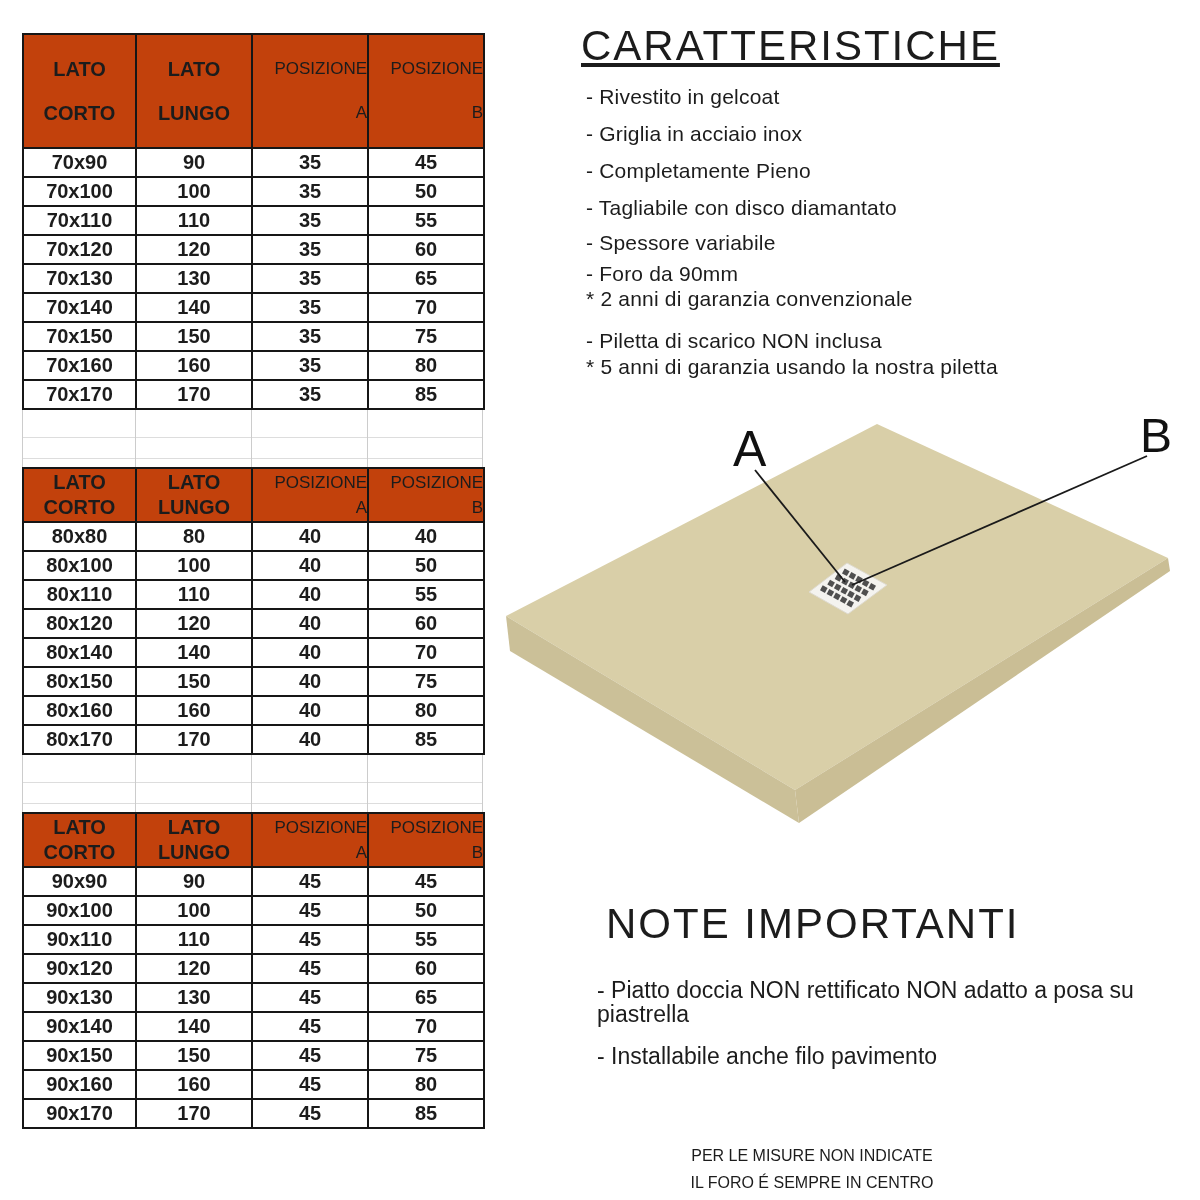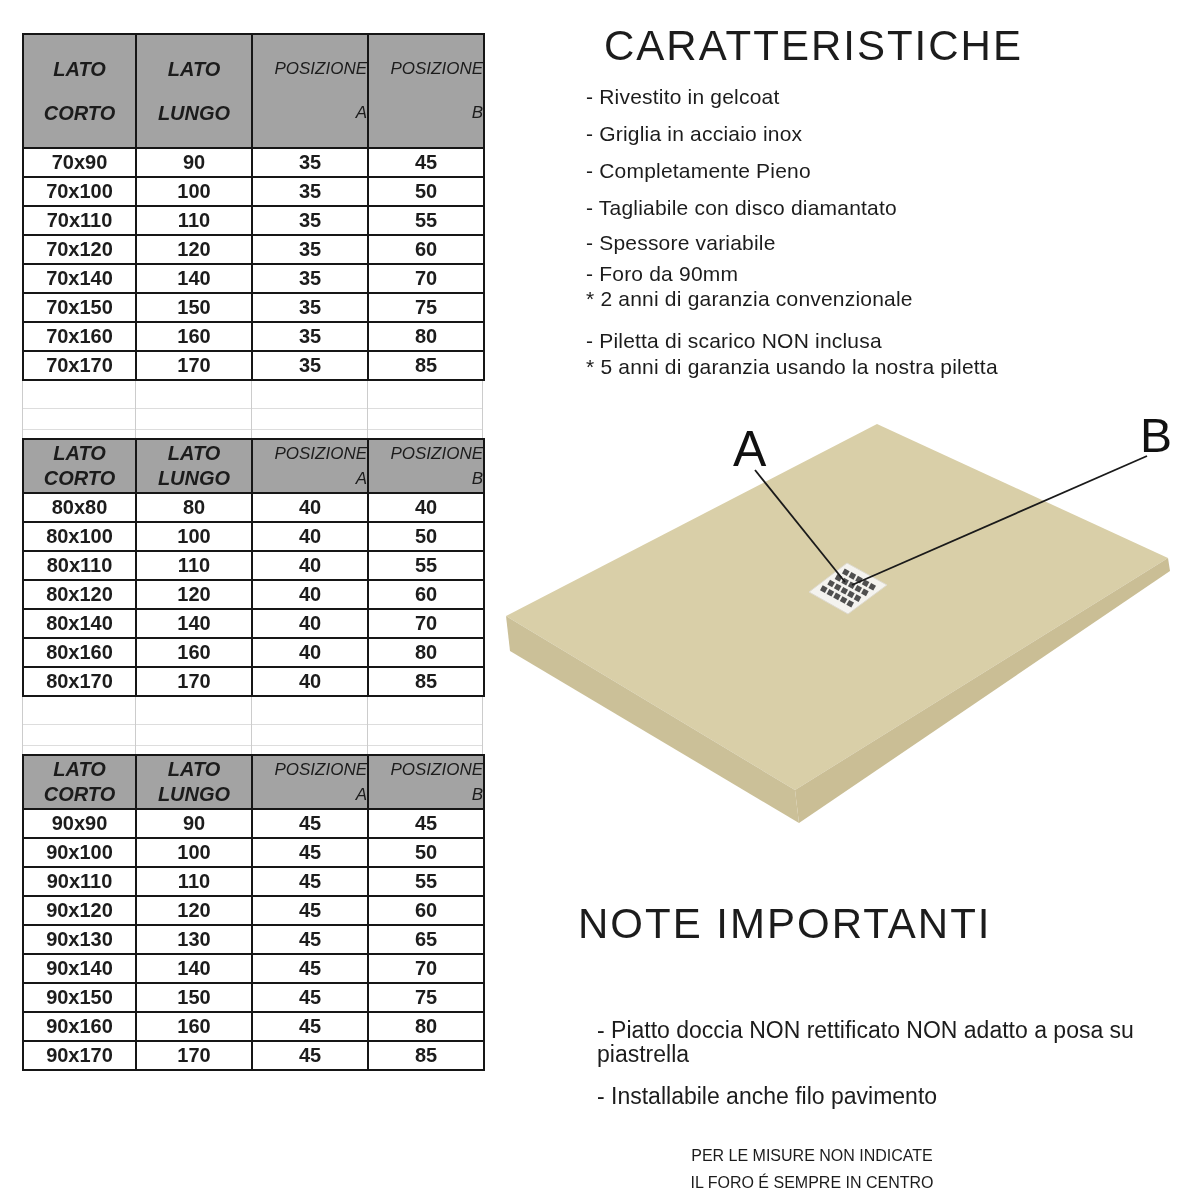--- a/index.html
+++ b/index.html
@@ -7,21 +7,21 @@
     position:relative;width:1200px;height:1200px;background:#fff;
     font-family:"Liberation Sans",sans-serif;color:#1c1c1c;overflow:hidden;
   }
 
   
   .tables-wrap{position:absolute;left:22px;top:33px;width:461px;}
   table.sizes{border-collapse:collapse;table-layout:fixed;width:461px;}
   table.sizes th,table.sizes td{
     border:2px solid #161616;text-align:center;padding:0;overflow:hidden;
   }
-  table.sizes th{font-weight:bold;font-size:20px;background:#a3a3a3;font-style:italic;}
+  table.sizes th{font-weight:bold;font-size:20px;background:#c2410c;}
   table.sizes th:nth-child(n+3){font-weight:400;font-size:17px;text-align:right;}
   table.sizes td{height:27px;font-size:20px;font-weight:bold;line-height:27px;}
   table.t1 th{height:112px;}
   table.t1 th div{line-height:44px;}
   table.t2 th,table.t3 th{height:52px;}
   table.t2 th div,table.t3 th div{line-height:25px;}
 
   .gap{
     height:57px;width:461px;
     background-image:
@@ -31,35 +31,35 @@
       linear-gradient(#cccccc,#cccccc),
       linear-gradient(#cccccc,#cccccc),
       linear-gradient(#dddddd,#dddddd),
       linear-gradient(#dddddd,#dddddd);
     background-size:1px 100%,1px 100%,1px 100%,1px 100%,1px 100%,100% 1px,100% 1px;
     background-position:0 0,113px 0,229px 0,345px 0,460px 0,0 27px,0 48px;
     background-repeat:no-repeat;
   }
 
   
-  .car-title{position:absolute;left:604px;top:22px;font-size:42px;letter-spacing:2px;white-space:nowrap;}
+  .car-title{position:absolute;left:581px;top:22px;font-size:42px;letter-spacing:2px;white-space:nowrap;text-decoration:underline;}
   .car-list{position:absolute;left:586px;top:86px;width:620px;font-size:21px;letter-spacing:.2px;}
   .car-list div{line-height:22px;}
   .car-list div:nth-child(-n+3){margin-bottom:15px;}
   .car-list div:nth-child(4){margin-bottom:13px;}
   .car-list div:nth-child(5){margin-bottom:9px;}
   .car-list div:nth-child(6){margin-bottom:3px;}
   .car-list2{position:absolute;left:586px;top:330px;width:620px;font-size:21px;letter-spacing:.2px;}
   .car-list2 div{line-height:22px;margin-bottom:4px;}
 
   .diagram{position:absolute;left:500px;top:400px;width:700px;height:440px;}
   .diagram text{font-family:"Liberation Sans",sans-serif;fill:#111;}
 
-  .note-title{position:absolute;left:578px;top:900px;font-size:42px;letter-spacing:2px;white-space:nowrap;}
-  .note-list{position:absolute;left:597px;top:978px;width:560px;font-size:23px;margin-top:40px;}
+  .note-title{position:absolute;left:606px;top:900px;font-size:42px;letter-spacing:2px;white-space:nowrap;}
+  .note-list{position:absolute;left:597px;top:978px;width:560px;font-size:23px;}
   .note-list div{line-height:24px;margin-bottom:18px;}
   .note-footer{position:absolute;left:597px;top:1142px;width:430px;text-align:center;font-size:16px;}
   .note-footer div{line-height:27px;}
 </style>
 </head>
 <body>
 
 <div id="canvas">
 
   <div class="tables-wrap">
@@ -109,20 +109,26 @@
             <td>35</td>
             <td>55</td>
           </tr>
           <tr>
             <td>70x120</td>
             <td>120</td>
             <td>35</td>
             <td>60</td>
           </tr>
           <tr>
+            <td>70x130</td>
+            <td>130</td>
+            <td>35</td>
+            <td>65</td>
+          </tr>
+          <tr>
             <td>70x140</td>
             <td>140</td>
             <td>35</td>
             <td>70</td>
           </tr>
           <tr>
             <td>70x150</td>
             <td>150</td>
             <td>35</td>
             <td>75</td>
@@ -194,20 +200,26 @@
             <td>80x120</td>
             <td>120</td>
             <td>40</td>
             <td>60</td>
           </tr>
           <tr>
             <td>80x140</td>
             <td>140</td>
             <td>40</td>
             <td>70</td>
+          </tr>
+          <tr>
+            <td>80x150</td>
+            <td>150</td>
+            <td>40</td>
+            <td>75</td>
           </tr>
           <tr>
             <td>80x160</td>
             <td>160</td>
             <td>40</td>
             <td>80</td>
           </tr>
           <tr>
             <td>80x170</td>
             <td>170</td>

